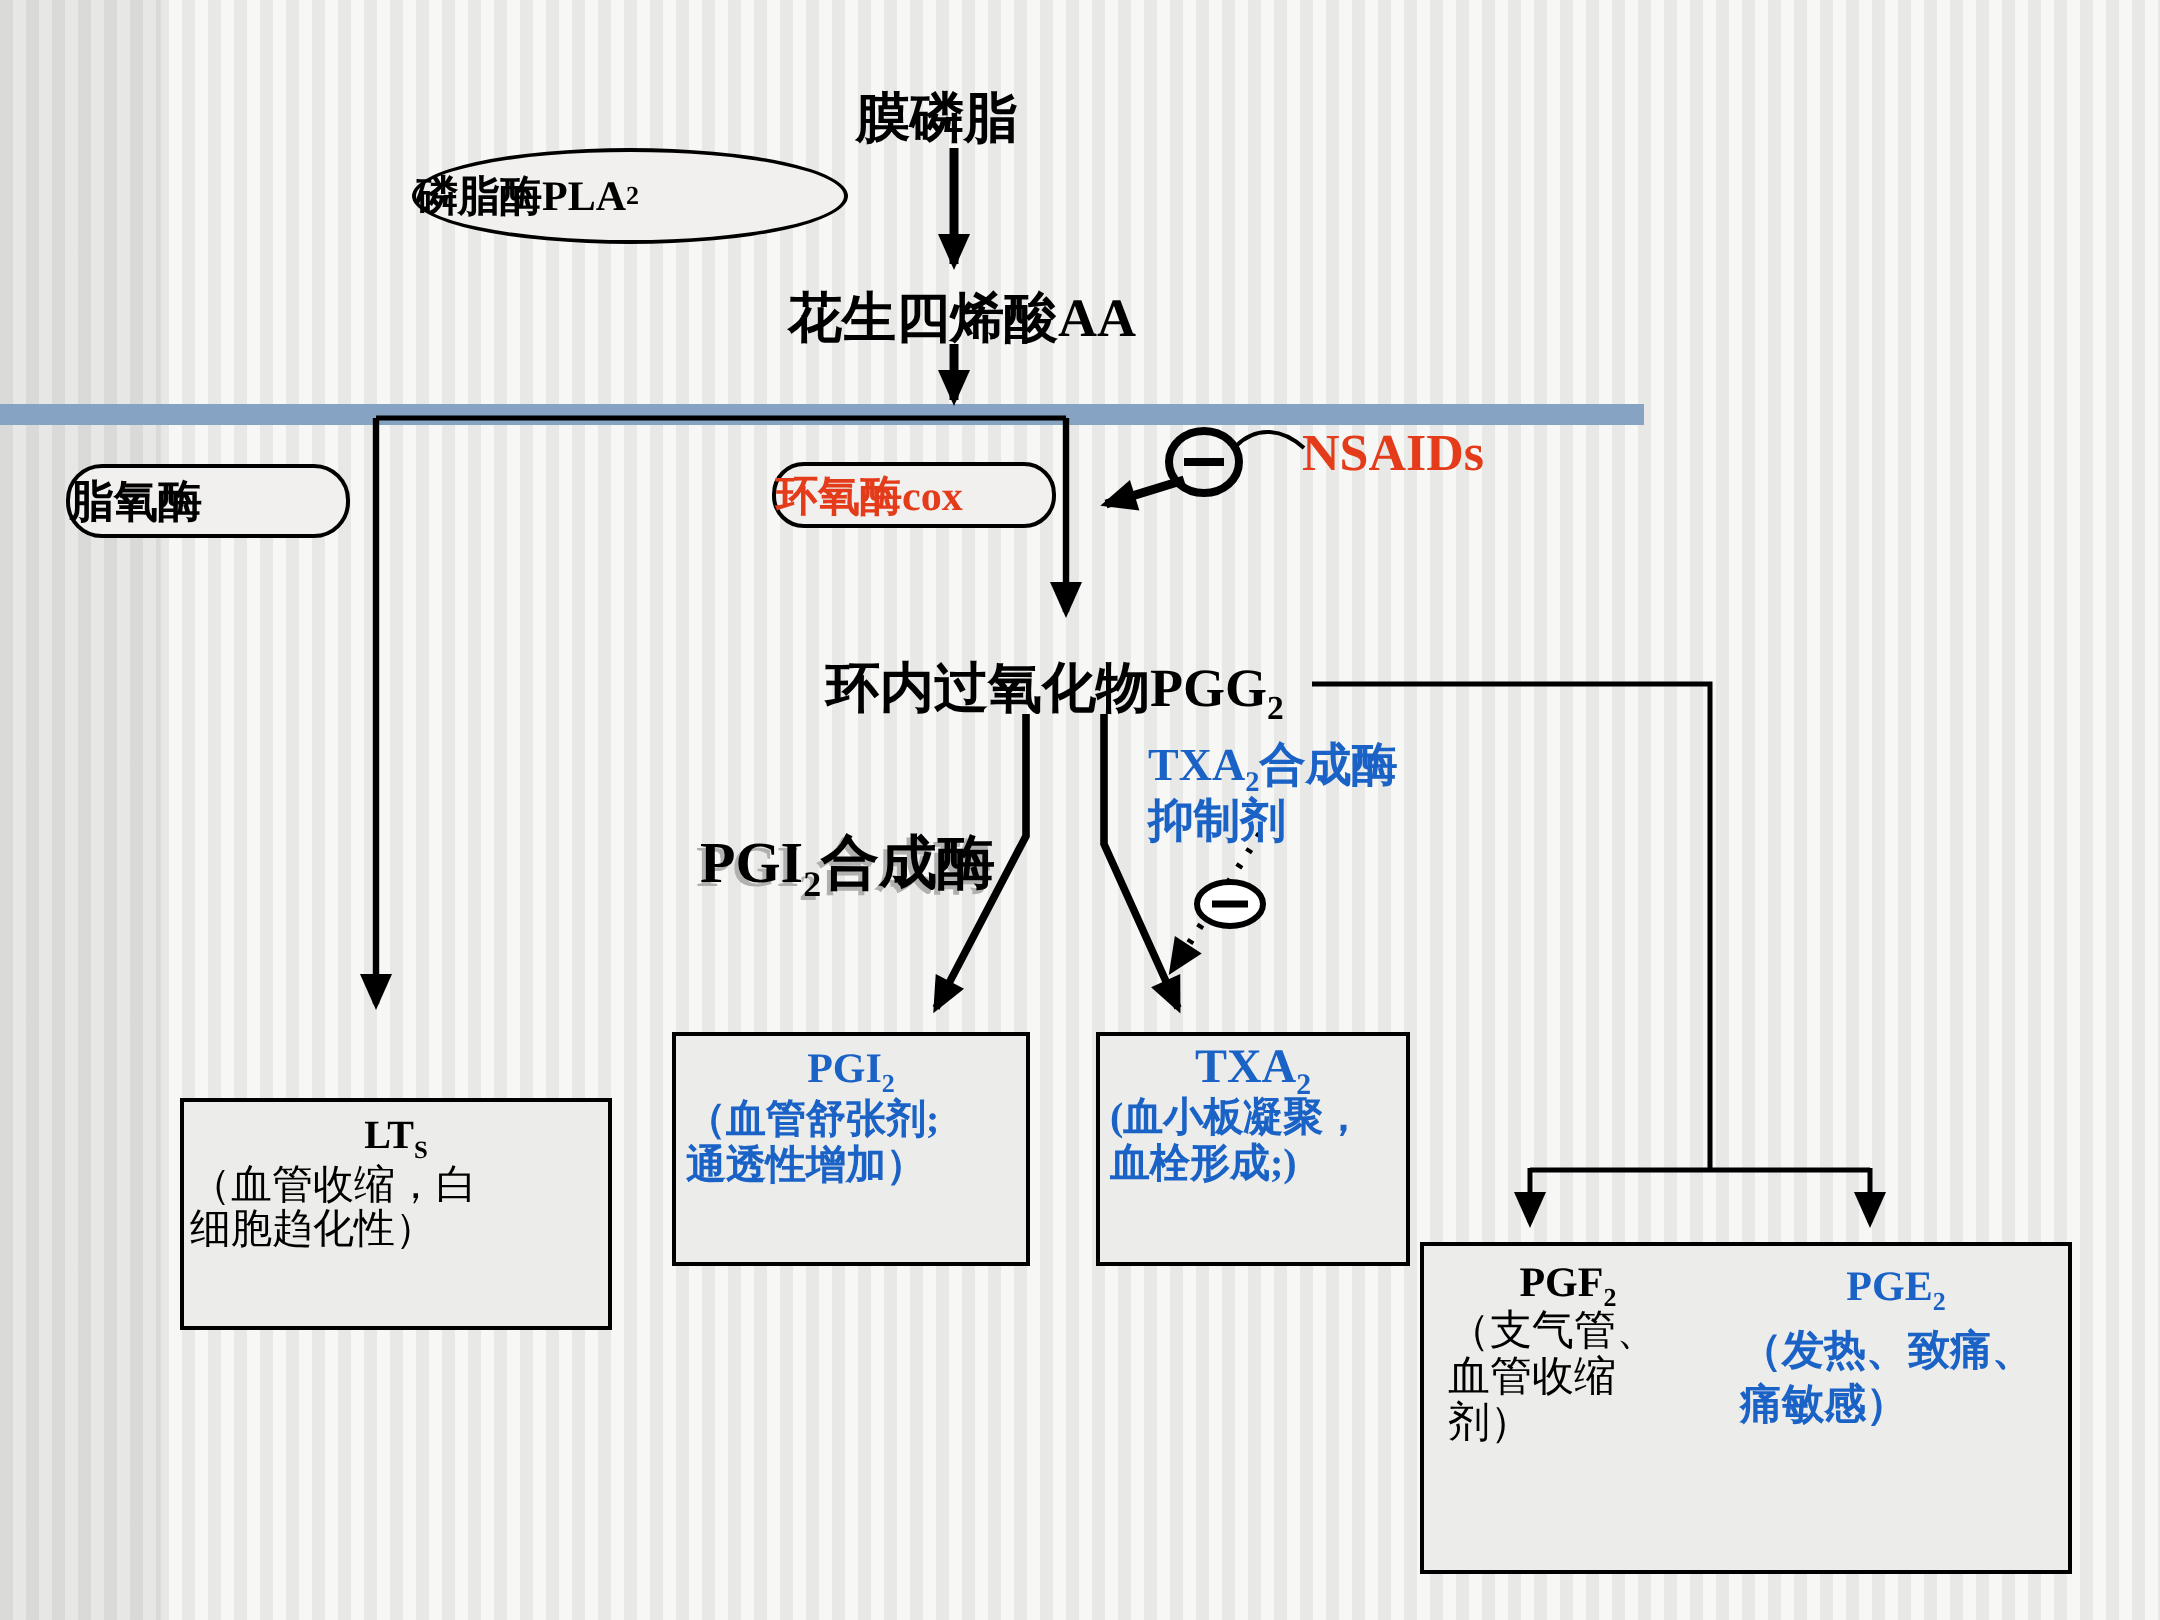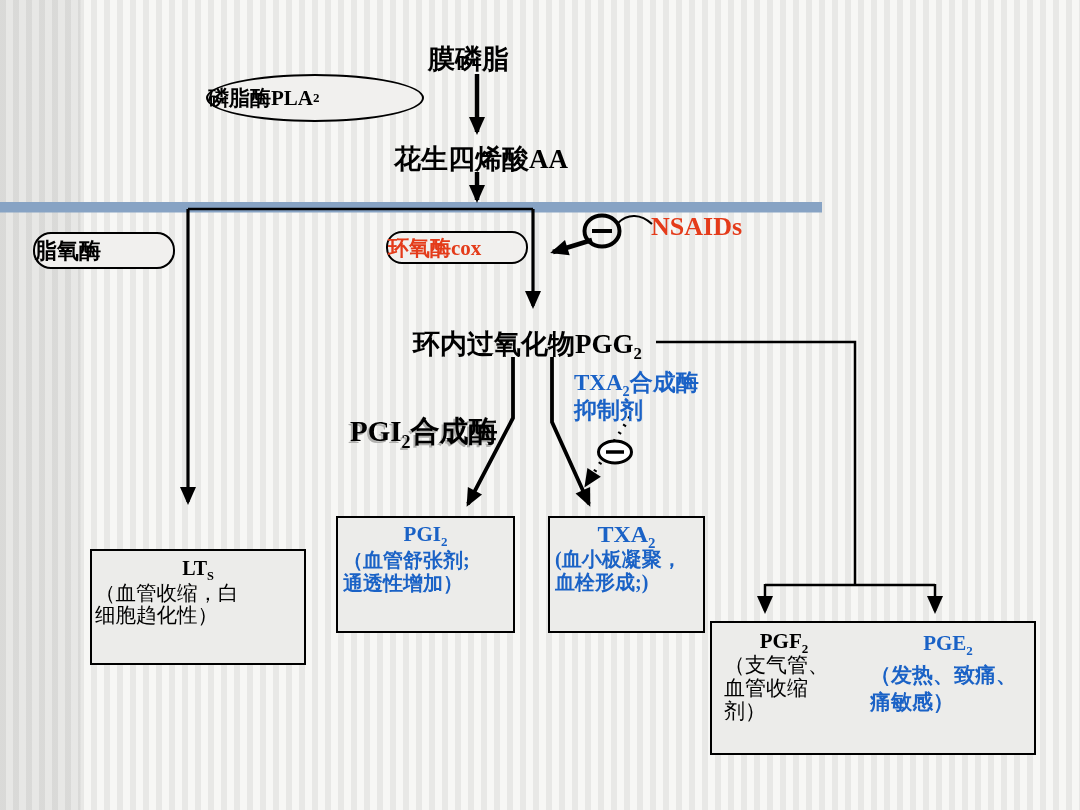--- a/index.html
+++ b/index.html
@@ -109,21 +109,21 @@
   </div>
 
   <div class="node-box blue" style="left:548px;top:516px;width:157px;height:117px;">
     <div class="box-title" style="font-size:24px;margin-top:3px;"><span>TXA</span><sub>2</sub></div>
     <div style="font-size:20px;line-height:22.5px;padding-left:5px;font-weight:bold;">
       <div>(血小板凝聚，</div>
       <div>血栓形成;)</div>
     </div>
   </div>
 
-  <div class="node-box" style="left:710px;top:621px;width:326px;height:134px;">
+  <div class="node-box" style="left:710px;top:621px;width:326px;height:166px;">
     <div style="position:absolute;left:12px;top:6px;width:120px;">
       <div class="box-title" style="font-size:21px;"><span>PGF</span><sub>2</sub></div>
       <div style="font-size:21px;line-height:23px;">
         <div>（支气管、</div>
         <div>血管收缩</div>
         <div>剂）</div>
       </div>
     </div>
     <div class="blue" style="position:absolute;left:152px;top:8px;width:168px;">
       <div class="box-title" style="font-size:21px;"><span>PGE</span><sub>2</sub></div>

